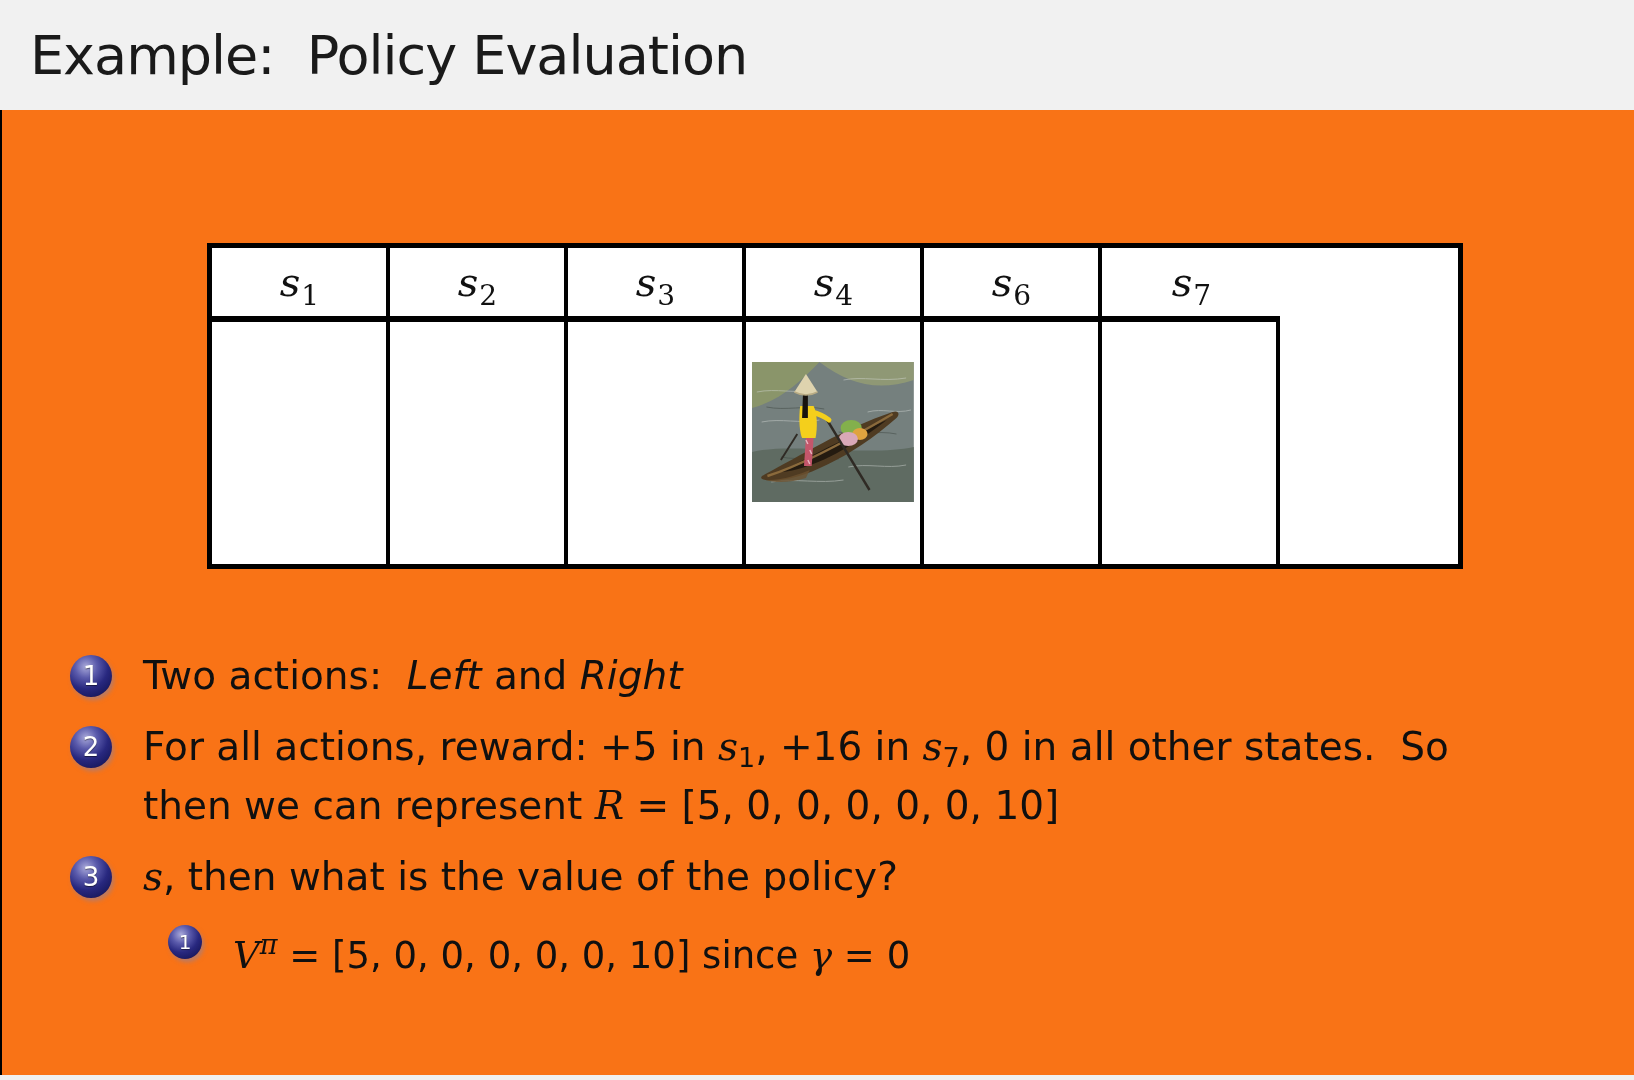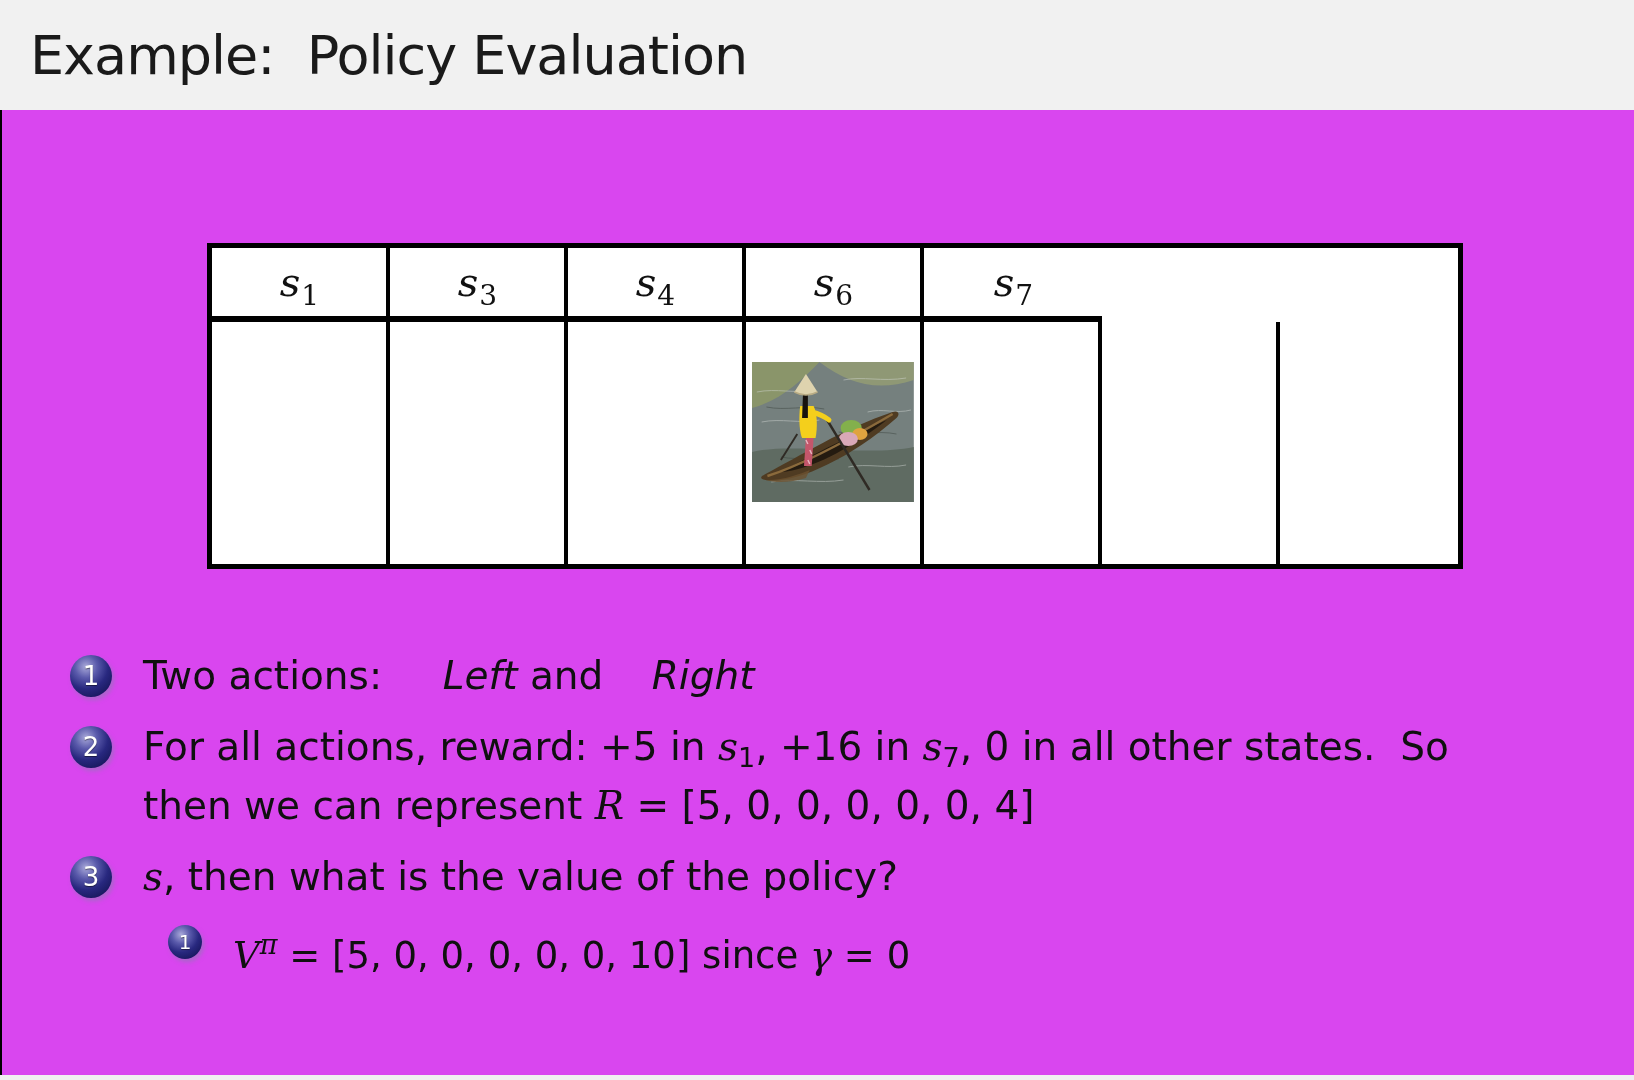--- a/index.html
+++ b/index.html
@@ -1,19 +1,19 @@
 <!DOCTYPE html>
 <html><head>
 <meta charset="utf-8">
 <style>
   html,body{margin:0;padding:0;background:#ffffff;}
   .slide{
     position:relative;
     width:1634px;height:1080px;
-    background:#d946ef;
+    background:#f97316;
     font-family:"DejaVu Sans","Liberation Sans",sans-serif;
     color:#141414;
     overflow:hidden;
   }
   .edge-left{position:absolute;left:0;top:0;width:2px;height:100%;background:#000;}
   .titlebar{
     position:absolute;left:0;top:0;width:100%;height:110px;
     background:#f1f1f1;
   }
   .titlebar h1{
@@ -59,40 +59,43 @@
     display:flex;align-items:center;justify-content:center;
     color:#fff;font-size:26px;line-height:1;
     background:radial-gradient(circle at 38% 28%, #a9a9d9 0%, #5a5aab 28%, #28287f 55%, #161659 85%, #0e0e45 100%);
     box-shadow:2px 3px 4px rgba(130,130,170,0.55);
     text-shadow:0 1px 1px rgba(0,0,0,0.5);
   }
   .bullet.sub .ball{width:34px;height:34px;font-size:20px;margin-top:9px;margin-right:31px;}
   .btext{font-size:39px;line-height:55px;color:#101010;}
   .bullet.sub .btext{font-size:37px;margin-top:12px;}
   .line{white-space:pre;}
-  .it{font-style:italic;margin-left:36px;}
+  .it{font-style:italic;}
   .mi{font-family:"DejaVu Serif","Liberation Serif",serif;font-style:italic;}
   .tsub{font-size:27px;position:relative;bottom:-7px;}
   .tsup{font-size:27px;position:relative;top:-14px;}
   .footerbar{position:absolute;left:0;bottom:0;width:100%;height:5px;background:#f0f0f0;}
 </style>
 </head>
 <body>
 
 <div class="slide">
   <div class="edge-left"></div>
 
   <header class="titlebar">
     <h1>Example:  Policy Evaluation</h1>
   </header>
 
   <div class="state-table">
     <div class="trow thead" id="thead-row">
         <div class="tcell">
           <span class="hlabel">s<span class="hsub">1</span></span>
+        </div>
+        <div class="tcell">
+          <span class="hlabel">s<span class="hsub">2</span></span>
         </div>
         <div class="tcell">
           <span class="hlabel">s<span class="hsub">3</span></span>
         </div>
         <div class="tcell">
           <span class="hlabel">s<span class="hsub">4</span></span>
         </div>
         <div class="tcell">
           <span class="hlabel">s<span class="hsub">6</span></span>
         </div>
@@ -153,21 +156,21 @@
       <div class="bullet">
         <span class="ball">1</span>
         <div class="btext">
           <div class="line"><span>Two actions:  </span><span class="it">Left</span><span> and </span><span class="it">Right</span></div>
         </div>
       </div>
       <div class="bullet">
         <span class="ball">2</span>
         <div class="btext">
           <div class="line"><span>For all actions, reward: +5 in </span><span class="mi">s</span><span class="tsub">1</span><span>, +16 in </span><span class="mi">s</span><span class="tsub">7</span><span>, 0 in all other states.  So</span></div>
-          <div class="line"><span>then we can represent </span><span class="mi">R</span><span> = [5, 0, 0, 0, 0, 0, 4]</span></div>
+          <div class="line"><span>then we can represent </span><span class="mi">R</span><span> = [5, 0, 0, 0, 0, 0, 10]</span></div>
         </div>
       </div>
       <div class="bullet">
         <span class="ball">3</span>
         <div class="btext">
           <div class="line"><span class="mi">s</span><span>, then what is the value of the policy?</span></div>
         </div>
       </div>
       <div class="bullet sub">
         <span class="ball">1</span>

